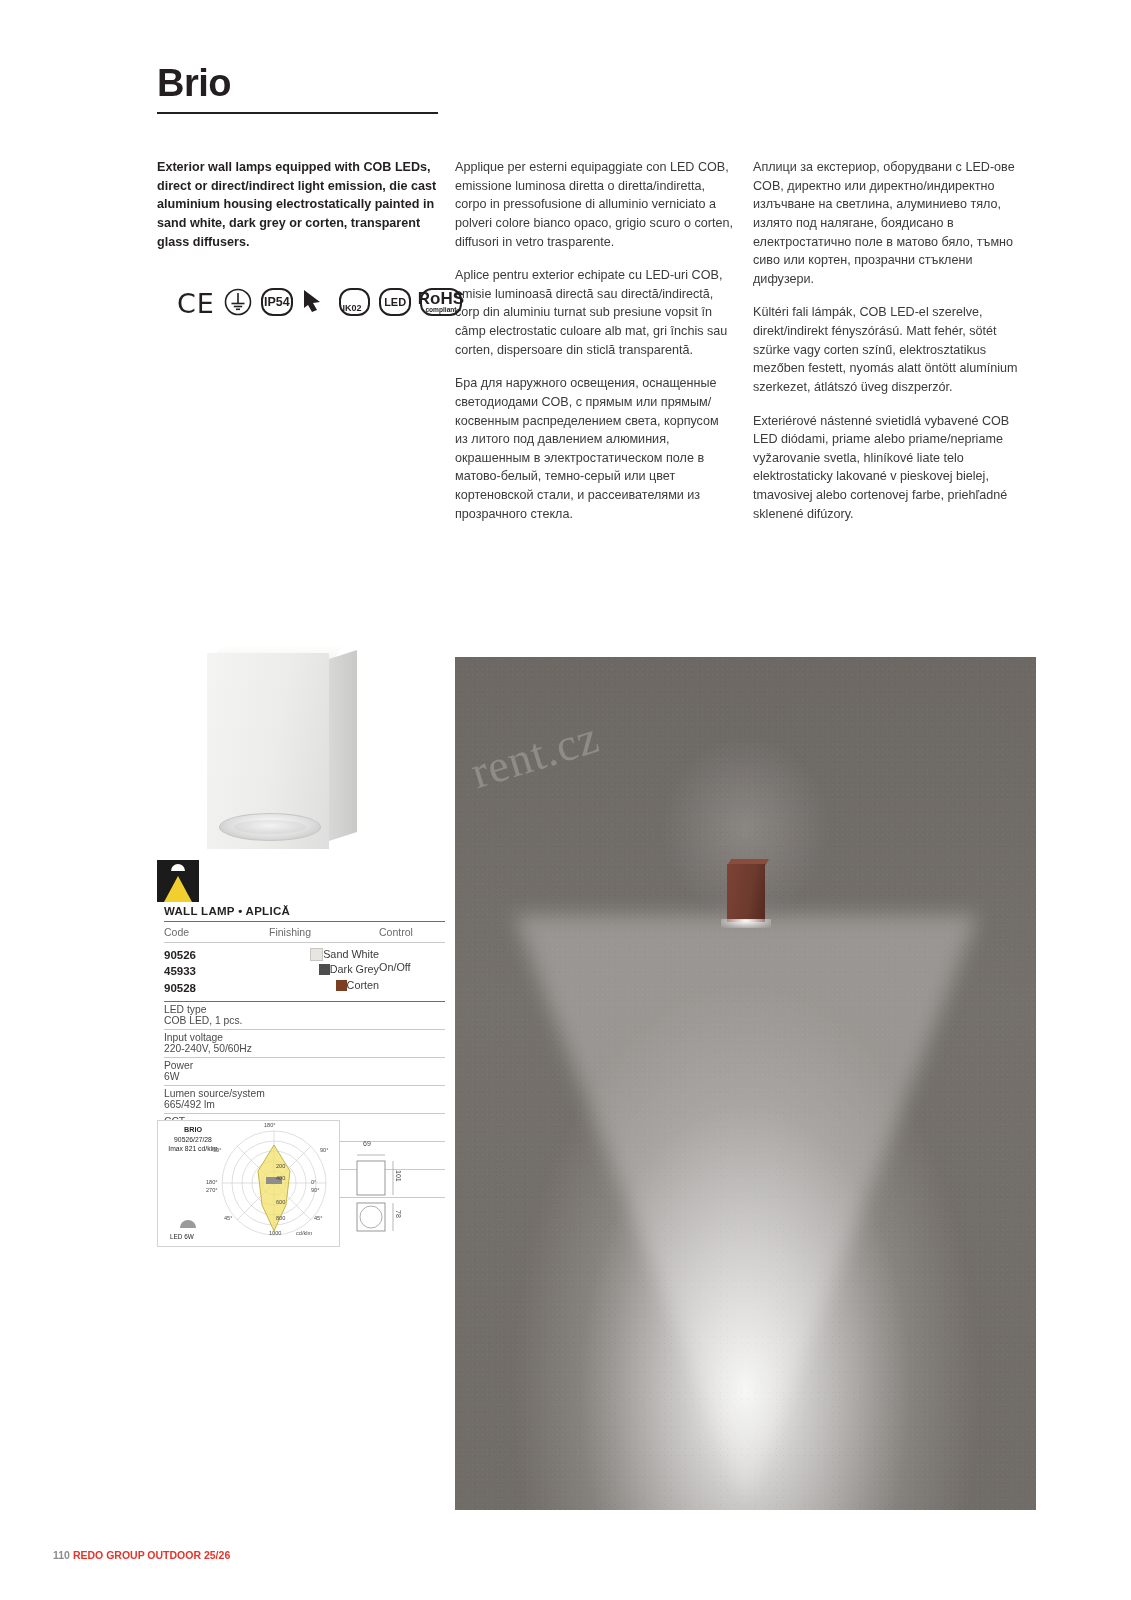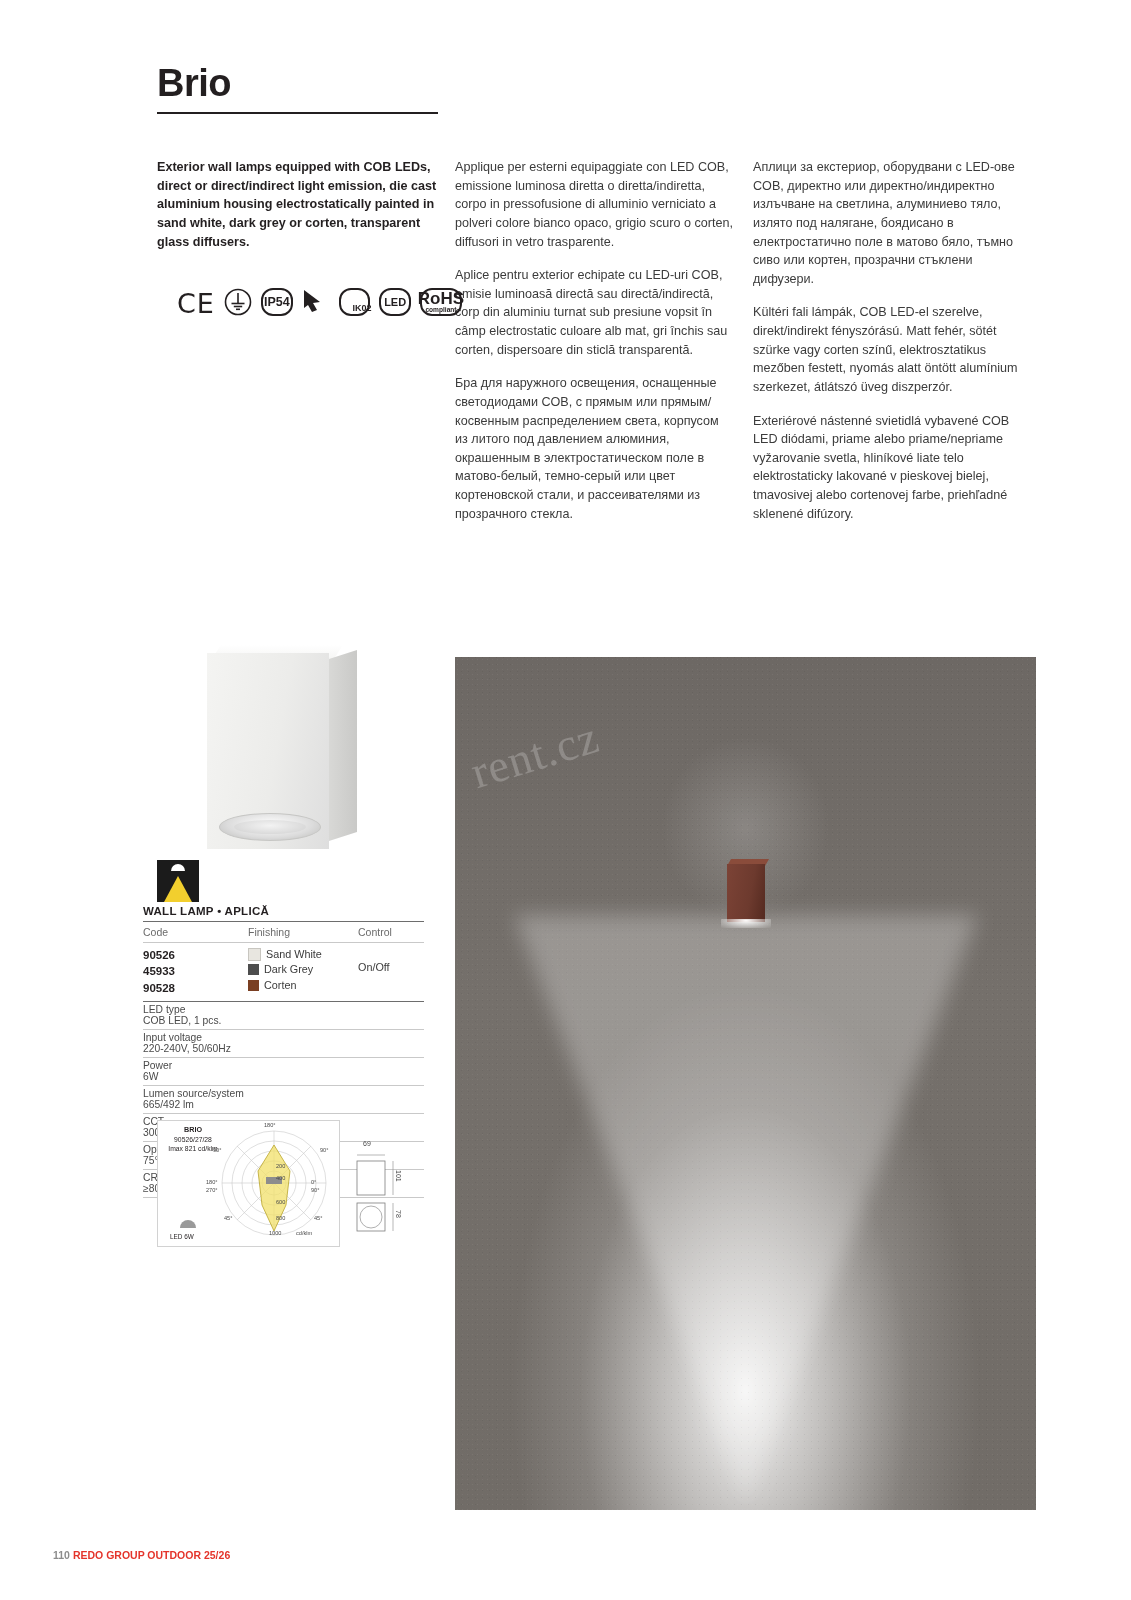--- a/index.html
+++ b/index.html
@@ -17,52 +17,52 @@
   .col1{left:157px;top:143px;width:284px;font-weight:bold;color:#231f20;}
   .col2{left:455px;top:143px;width:280px;}
   .col3{left:753px;top:143px;width:283px;}
 
   
   .certs{position:absolute;left:160px;top:288px;width:285px;height:44px;display:flex;align-items:flex-start;gap:9px;margin-left:17px;}
   .ce{font-size:27px;letter-spacing:1px;color:#231f20;font-family:"DejaVu Sans",sans-serif;}
   .cert-box{border:2px solid #231f20;border-radius:12px;display:flex;align-items:center;justify-content:center;color:#231f20;font-weight:bold;}
   .ip54{width:34px;height:24px;font-size:12.5px;}
   .ik02{width:34px;height:24px;font-size:10px;position:relative;}
-  .ik02 .ik-txt{position:absolute;bottom:1px;left:12px;font-size:9px;}
+  .ik02 .ik-txt{position:absolute;bottom:1px;left:2px;font-size:9px;}
   .led-b{width:34px;height:24px;font-size:11px;}
   .rohs{width:38px;height:24px;font-size:9px;flex-direction:column;line-height:1;}
   .rohs b{font-size:17px;}
   .rohs i{font-style:normal;font-size:6.6px;}
   .earth{width:28px;height:28px;position:relative;}
   .earth svg{display:block;}
   .arrowbox{width:28px;height:26px;position:relative;}
 
   
   .lamp-photo{position:absolute;left:157px;top:645px;width:285px;height:215px;}
   .lamp-body{position:absolute;left:50px;top:8px;width:122px;height:196px;background:linear-gradient(100deg,#f4f4f2 0%,#ececea 55%,#dedede 100%);}
   .lamp-top{position:absolute;left:50px;top:0px;width:122px;height:22px;background:linear-gradient(180deg,#ffffff,#f0f0ee);transform:skewX(-32deg);transform-origin:bottom left;}
   .lamp-side{position:absolute;left:172px;top:14px;width:28px;height:182px;background:linear-gradient(90deg,#d8d8d6,#c9c9c7);transform:skewY(-18deg);transform-origin:top left;}
   .lamp-glass{position:absolute;left:62px;top:168px;width:100px;height:26px;border-radius:50%;background:radial-gradient(ellipse at 50% 40%,#ffffff 0%,#dcdcdc 60%,#b9b9b7 100%);border:1px solid #c6c6c4;}
   .lamp-glass-in{position:absolute;left:14px;top:6px;width:72px;height:14px;border-radius:50%;background:radial-gradient(ellipse at 50% 40%,#f3f3f3,#cfcfcf);}
   .beam-icon{position:absolute;left:157px;top:860px;width:42px;height:42px;background:#1b1b1b;}
   .beam-icon .tri{position:absolute;left:7px;bottom:0;width:0;height:0;border-left:14px solid transparent;border-right:14px solid transparent;border-bottom:26px solid #f2cf2e;}
   .beam-icon .lampdot{position:absolute;left:14px;top:4px;width:14px;height:7px;border-radius:7px 7px 0 0;background:#ffffff;}
 
   
-  .spec{position:absolute;left:143px;top:905px;width:281px;}
+  .spec{position:absolute;left:164px;top:905px;width:281px;}
   .spec-title{font-size:11.5px;font-weight:bold;letter-spacing:.3px;padding-bottom:4px;color:#231f20;}
   .rule-dark{height:1px;background:#6d6d6d;}
   .rule-light{height:1px;background:#c9c9c9;}
   .hdr{display:flex;font-size:10.5px;color:#6b6b6b;padding:4px 0 4px;}
   .hdr .c1{width:105px;}
   .hdr .c2{width:110px;}
   .codes{position:relative;display:flex;padding:4px 0 5px;}
   .codes .cc1{width:105px;font-size:11.5px;font-weight:bold;line-height:1.42;}
   .codes .cc2{width:110px;font-size:10.8px;line-height:1.42;color:#3b3b3b;}
-  .fin-row{display:flex;align-items:center;gap:5px;}
+  .fin-row{display:flex;align-items:center;justify-content:flex-end;}
   .sw{width:11px;height:11px;display:inline-block;}
   .codes .cc3{font-size:10.8px;color:#3b3b3b;padding-top:14px;}
   .sprow{display:flex;font-size:10.3px;color:#4a4a4a;padding:2.5px 0;flex-direction:column;}
   .sprow .k{width:105px;}
   .sprow .v{flex:1;}
 
   
   .photo-block{position:absolute;left:157px;top:1120px;width:281px;height:125px;}
   .diag{position:absolute;left:0;top:0;width:181px;height:125px;border:1px solid #d2d2d2;background:#fff;}
   .diag-label{position:absolute;left:4px;top:4px;font-size:6.8px;line-height:1.35;color:#231f20;text-align:center;width:62px;}

